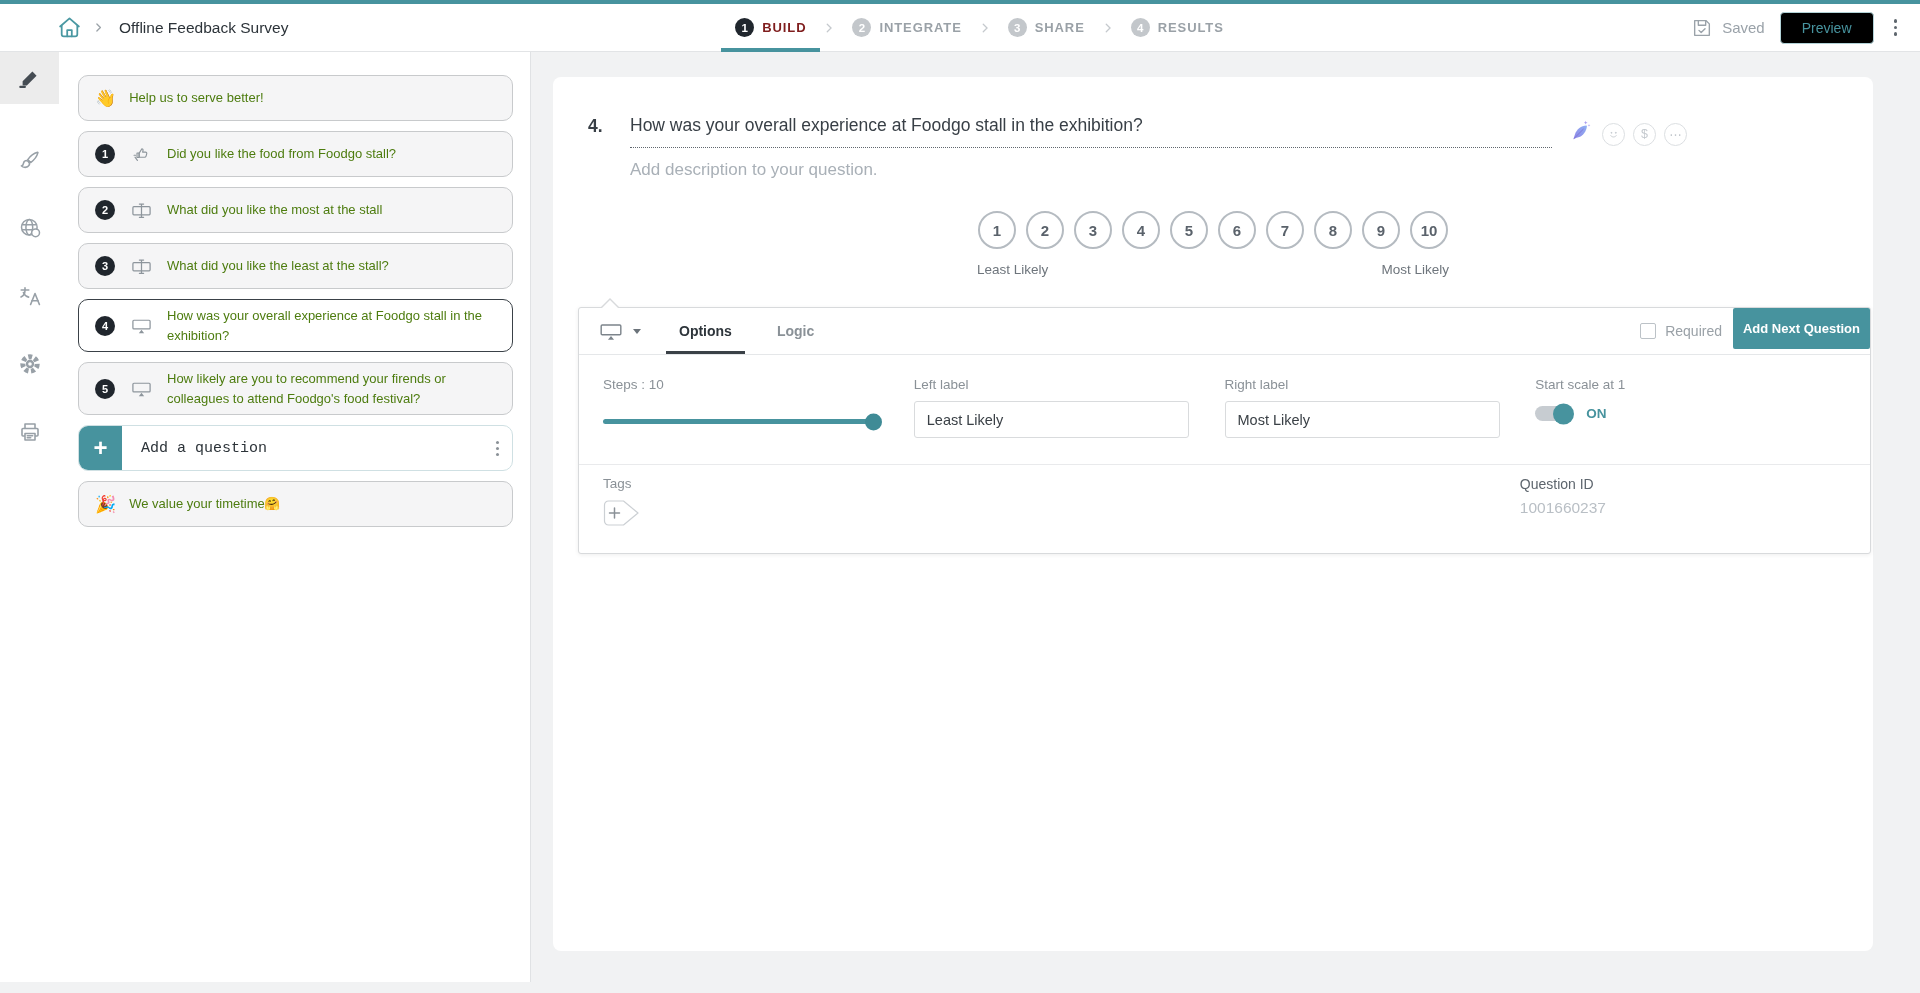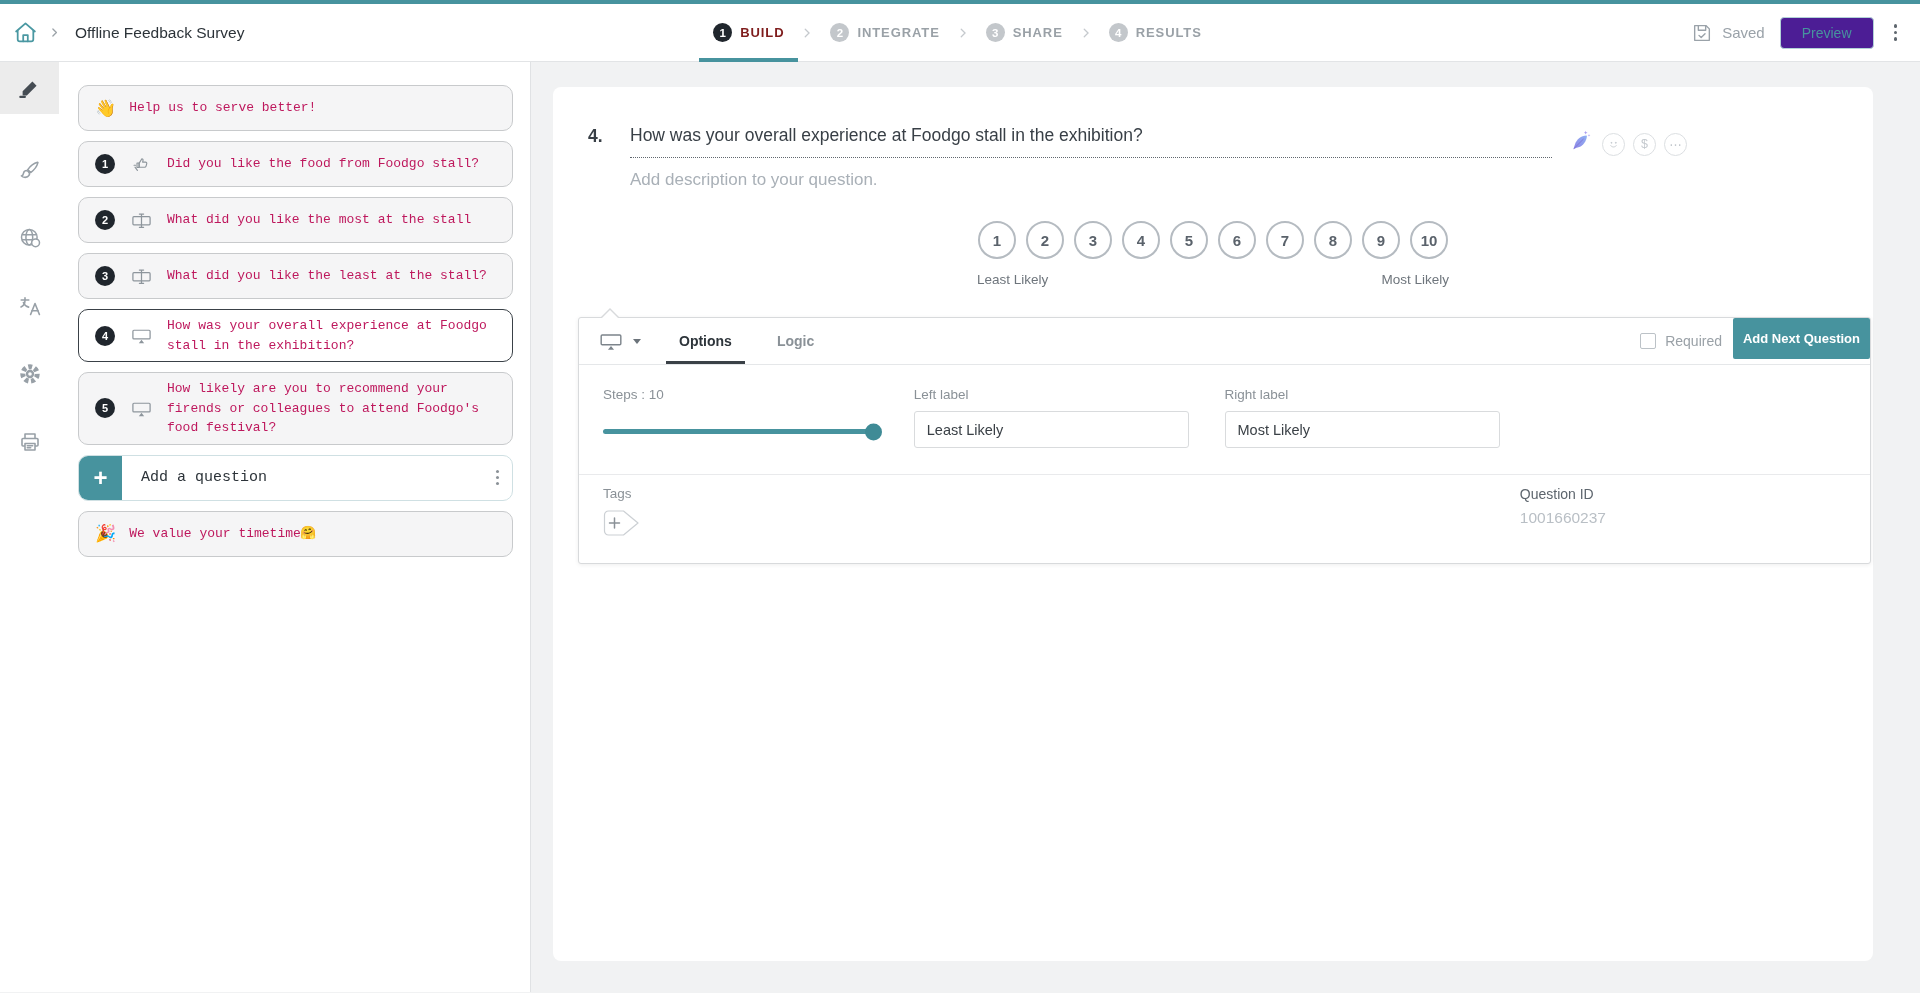--- a/index.html
+++ b/index.html
@@ -1,53 +1,53 @@
 <!DOCTYPE html>
 <html><head>
 <meta charset="utf-8">
 <style>
   * { margin:0; padding:0; box-sizing:border-box; }
   html,body { width:1920px; height:993px; overflow:hidden; }
   body { font-family:"Liberation Sans", sans-serif; background:#f1f2f3; color:#3c434a; }
 
   
   .topstrip { height:4px; background:#47939e; }
-  header { height:58px; background:#fff; border-bottom:1px solid #e2e4e6; display:flex; align-items:center; position:relative; z-index:5; }
+  header { height:48px; background:#fff; border-bottom:1px solid #e2e4e6; display:flex; align-items:center; position:relative; z-index:5;padding-left:44px; }
   .h-left { flex:1; display:flex; align-items:center; padding-left:13px; min-width:0; }
   .crumb-chev { margin:0 6px 0 10px; display:flex; }
   .survey-title { font-size:15.5px; color:#2c3339; margin-left:8px; white-space:nowrap; }
 
   .stepper { display:flex; align-items:center; height:100%; }
   .step { display:flex; align-items:center; gap:8px; height:100%; padding:0 14px; position:relative; cursor:pointer; }
   .step-num { width:19px; height:19px; border-radius:50%; background:#c3c7cb; color:#fff; font-size:11.5px; font-weight:bold; display:flex; align-items:center; justify-content:center; }
   .step-label { font-size:13px; font-weight:bold; letter-spacing:.9px; color:#9aa1a7; }
   .step.active .step-num { background:#20262d; }
   .step.active .step-label { color:#7f1d1d; }
   .step.active::after { content:""; position:absolute; left:0; right:0; bottom:-1px; height:4px; background:#47939e; }
   .step-chev { display:flex; margin:0 2px; }
 
   .h-right { flex:1; display:flex; align-items:center; justify-content:flex-end; gap:15px; padding-right:18px; }
   .saved { display:flex; align-items:center; gap:9px; color:#9aa2a9; font-size:15px; }
-  .preview-btn { border:1px solid #b2d2d7; color:#47939e; background:#4c1d95; border-radius:4px; font-size:14px; padding:7px 21px; cursor:pointer; font-family:inherit; }
+  .preview-btn { border:1px solid #b2d2d7; color:#47939e; background:#000000; border-radius:4px; font-size:14px; padding:7px 21px; cursor:pointer; font-family:inherit; }
   .kebab { display:flex; flex-direction:column; gap:3px; padding:6px 5px; cursor:pointer; }
   .kebab i { width:3.5px; height:3.5px; border-radius:50%; background:#5f676e; }
 
   
   .page-body { display:flex; height:930px; }
 
   .rail { width:59px; background:#fff; display:flex; flex-direction:column; align-items:center; flex:none; }
   .rail-item { width:59px; height:52px; display:flex; align-items:center; justify-content:center; cursor:pointer; margin-top:16px; }
   .rail-item:first-child { margin-top:0; margin-bottom:14px; background:#ececec; }
 
   .sidebar { width:472px; background:#fff; border-right:1px solid #e0e2e4; padding:23px 17px 0 19px; display:flex; flex-direction:column; gap:10px; flex:none; }
   .side-card { background:#f5f5f6; border:1px solid #c8cacc; border-radius:10px; min-height:46px; display:flex; align-items:center; padding:6px 14px 6px 16px; gap:13px; cursor:pointer; }
   .side-card.selected { background:#fff; border:1.5px solid #3a4147; }
   .q-badge { flex:none; width:20px; height:20px; border-radius:50%; background:#20262d; color:#fff; font-size:11px; font-weight:bold; display:flex; align-items:center; justify-content:center; }
   .q-icon { flex:none; width:26px; display:flex; justify-content:center; }
-  .side-label { font-size:13px; color:#be185d; line-height:1.5;font-family:Liberation Mono, monospace; }
+  .side-label { font-size:13px; color:#4d7c0f; line-height:1.5; }
   .card-emoji { font-size:17px; flex:none; }
 
   .add-q { border:1px solid #cfe0e3; border-radius:10px; background:#fff; display:flex; align-items:center; height:46px; overflow:hidden; cursor:pointer; }
   .add-q-plus { width:43px; height:100%; background:#47939e; color:#fff; font-size:24px; font-weight:bold; display:flex; align-items:center; justify-content:center; flex:none; }
   .add-q-label { font-size:15px; color:#2c3339; margin-left:19px; flex:1;font-family:Liberation Mono, monospace; }
   .add-q .kebab { margin-right:8px; }
   .add-q .kebab i { background:#8a9197; width:3px; height:3px; }
 
   
   main { flex:1; background:#f1f2f3; padding:25px 47px 31px 22px; min-width:0; }
@@ -384,20 +384,29 @@
             </div>
           </div>
           <div>
             <div class="field-label">Left label</div>
             <input class="text-field" type="text" value="Least Likely" style="">
           </div>
           <div>
             <div class="field-label">Right label</div>
             <input class="text-field" type="text" value="Most Likely" style="">
           </div>
+          <div>
+            <div class="field-label">Start scale at 1</div>
+            <div class="toggle-row">
+              <span class="toggle">
+                  <span class="toggle-knob"></span>
+                </span>
+              <span class="toggle-state">ON</span>
+            </div>
+          </div>
         </div>
 
         <div class="p-divider"></div>
 
         <div class="p-footer">
           <div>
             <div class="field-label">Tags</div>
             <span class="tag-add">
               <svg width="37" height="28" viewBox="0 0 37 28" fill="#fff" stroke="#ccd0d4" stroke-width="1.2" stroke-linejoin="round">
                 <path d="M1.5 6a4 4 0 0 1 4-4h15L35 14 20.5 26h-15a4 4 0 0 1-4-4z" fill="#fff"></path>

